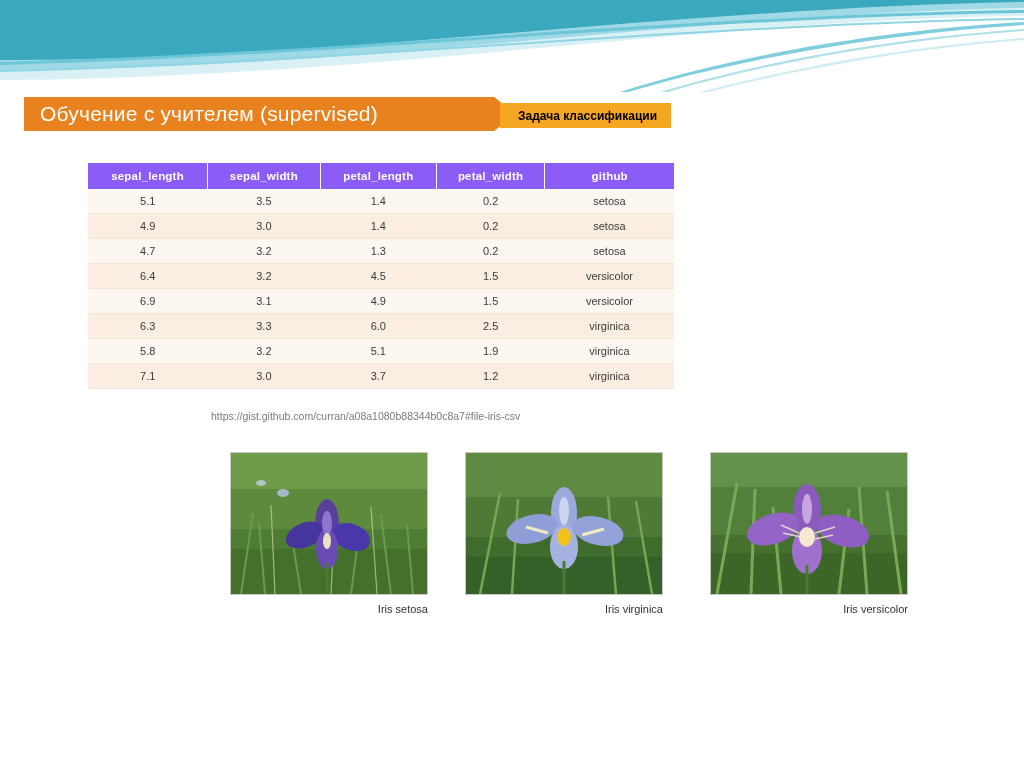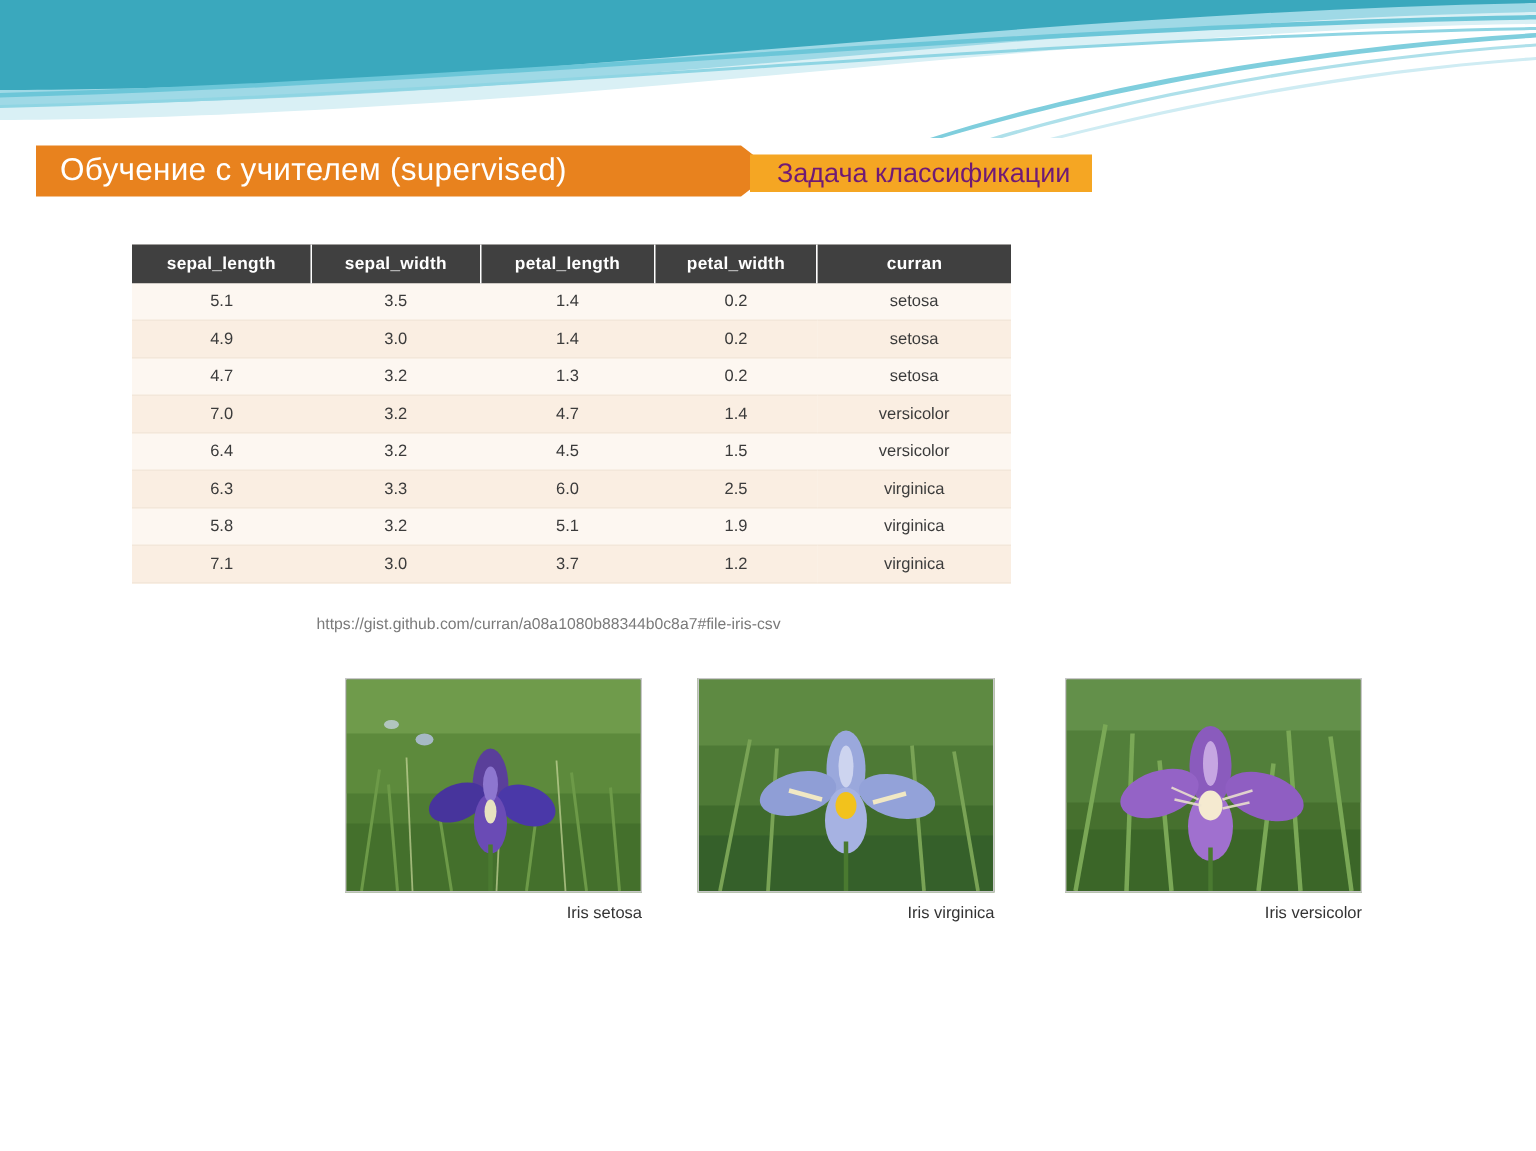--- a/index.html
+++ b/index.html
@@ -62,40 +62,40 @@
     position: absolute;
     left: 500px;
     top: 103px;
     height: 25px;
     background: #f5a623;
     display: flex;
     align-items: center;
     padding: 0 14px 0 18px;
   }
   .subtitle-band .subtitle-text {
-    color: #701a75;
-    font-size: 18px;
-    font-weight: normal;
+    color: #000000;
+    font-size: 12px;
+    font-weight: bold;
     white-space: nowrap;
   }
 
   
   .table-wrap {
     position: absolute;
     left: 88px;
     top: 163px;
     width: 586px;
   }
   table.iris {
     border-collapse: collapse;
     width: 586px;
     background: #fdf6ef;
   }
   table.iris thead th {
-    background: #404040;
+    background: #8b5cf6;
     color: #ffffff;
     font-size: 11.5px;
     font-weight: bold;
     padding: 7px 0;
     text-align: center;
     border-right: 1px solid #ffffff;
     letter-spacing: 0.2px;
   }
   table.iris thead th:last-child { border-right: none; }
   table.iris tbody td {
@@ -176,21 +176,21 @@
   </div>
 
   <div class="table-wrap">
     <table class="iris">
       <thead>
         <tr>
           <th>sepal_length</th>
           <th>sepal_width</th>
           <th>petal_length</th>
           <th>petal_width</th>
-          <th>curran</th>
+          <th>github</th>
         </tr>
       </thead>
       <tbody>
         <tr>
           <td>5.1</td>
           <td>3.5</td>
           <td>1.4</td>
           <td>0.2</td>
           <td>setosa</td>
         </tr>
@@ -202,30 +202,30 @@
           <td>setosa</td>
         </tr>
         <tr>
           <td>4.7</td>
           <td>3.2</td>
           <td>1.3</td>
           <td>0.2</td>
           <td>setosa</td>
         </tr>
         <tr>
-          <td>7.0</td>
-          <td>3.2</td>
-          <td>4.7</td>
-          <td>1.4</td>
-          <td>versicolor</td>
-        </tr>
-        <tr>
           <td>6.4</td>
           <td>3.2</td>
           <td>4.5</td>
+          <td>1.5</td>
+          <td>versicolor</td>
+        </tr>
+        <tr>
+          <td>6.9</td>
+          <td>3.1</td>
+          <td>4.9</td>
           <td>1.5</td>
           <td>versicolor</td>
         </tr>
         <tr>
           <td>6.3</td>
           <td>3.3</td>
           <td>6.0</td>
           <td>2.5</td>
           <td>virginica</td>
         </tr>

